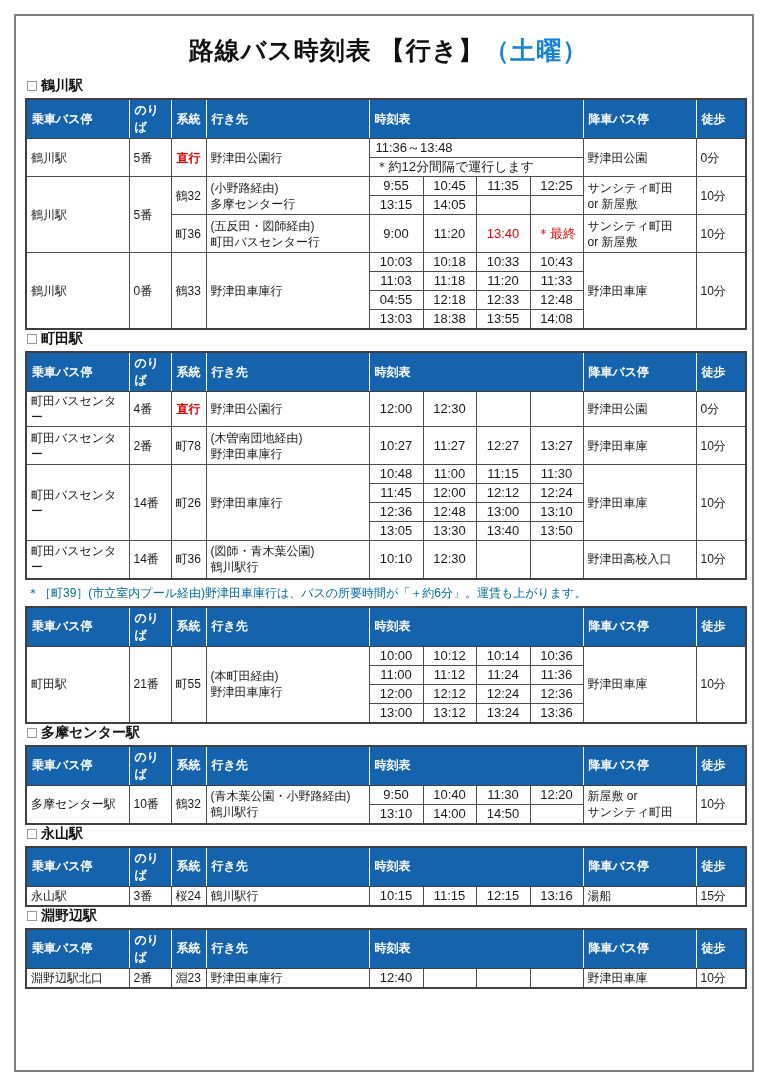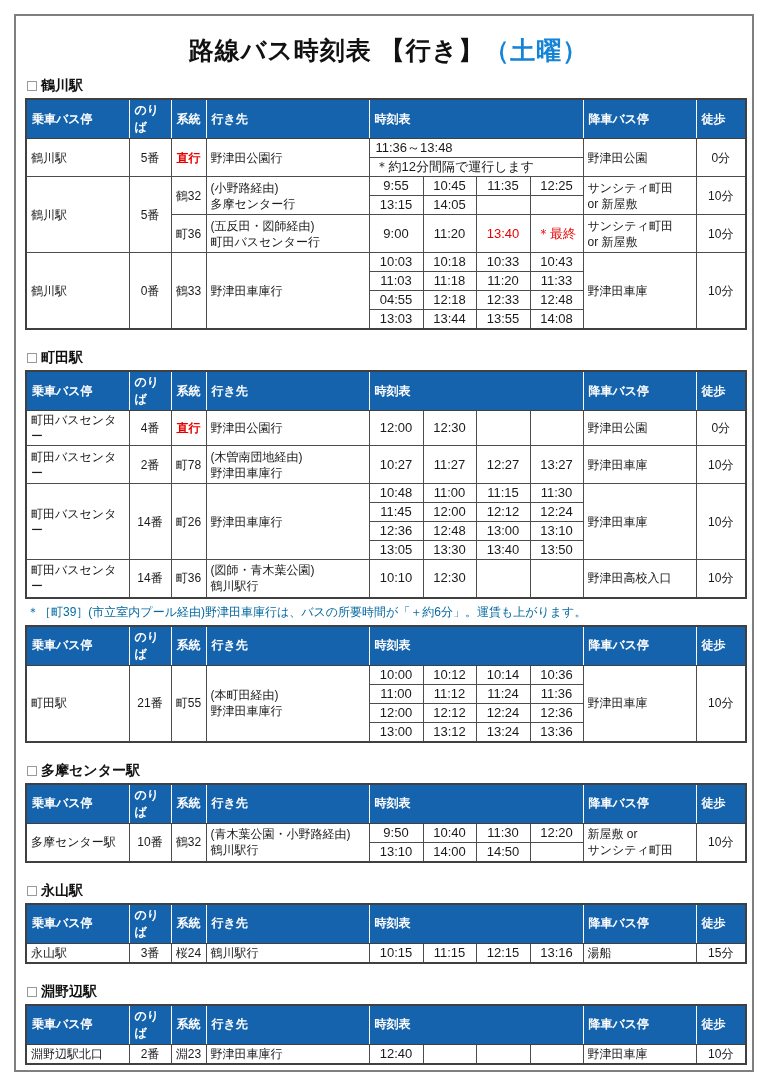--- a/index.html
+++ b/index.html
@@ -18,21 +18,21 @@
     padding:12px 0 0 9px;
   }
   .page-title {
     text-align:center;
     font-size:25px; font-weight:bold;
     letter-spacing:1px;
     margin:6px 0 10px 0;
     color:#111;
   }
   .page-title .sub { color:#1584d6; }
-  .section { margin-top:19px; }
+  .section { margin-top:0; }
   .section:first-of-type { margin-top:8px; }
   .sec-head {
     font-size:14px; font-weight:bold; color:#111;
     margin:0 0 3px 2px;
     display:flex; align-items:center;
   }
   .sq {
     display:inline-block; width:10px; height:10px;
     border:1.5px solid #9a9a9a; margin-right:4px;
     box-sizing:border-box; background:#fff;
@@ -53,21 +53,21 @@
   td {
     border:1px solid #4d4d4d;
     font-size:12px;
     padding:1px 4px;
     line-height:16px;
     vertical-align:middle;
     overflow:hidden;
   }
   tbody tr { height:19px; }
   tbody tr.hh { height:38px; }
-  .c { text-align:center; }
+  .c { }
   .time { font-size:13px; text-align:center; padding:1px 2px; }
   .timewide { font-size:13px; text-align:left; padding-left:6px; }
   .pre { white-space:pre-line; }
   .route-red { color:#e60000; font-weight:bold; text-align:center; }
   .time-red { color:#e60000; }
   .footnote { font-size:12px; margin:5px 0 4px 2px; color:#0369a1; }
 </style>
 </head>
 <body>
 
@@ -168,21 +168,21 @@
           <td class="time">11:33</td>
         </tr>
         <tr>
           <td class="time">04:55</td>
           <td class="time">12:18</td>
           <td class="time">12:33</td>
           <td class="time">12:48</td>
         </tr>
         <tr>
           <td class="time">13:03</td>
-          <td class="time">13:44</td>
+          <td class="time">18:38</td>
           <td class="time">13:55</td>
           <td class="time">14:08</td>
         </tr>
       </tbody>
     </table>
   </div>
 
   <div class="section">
     <div class="sec-head">
         <span class="sq"></span>

